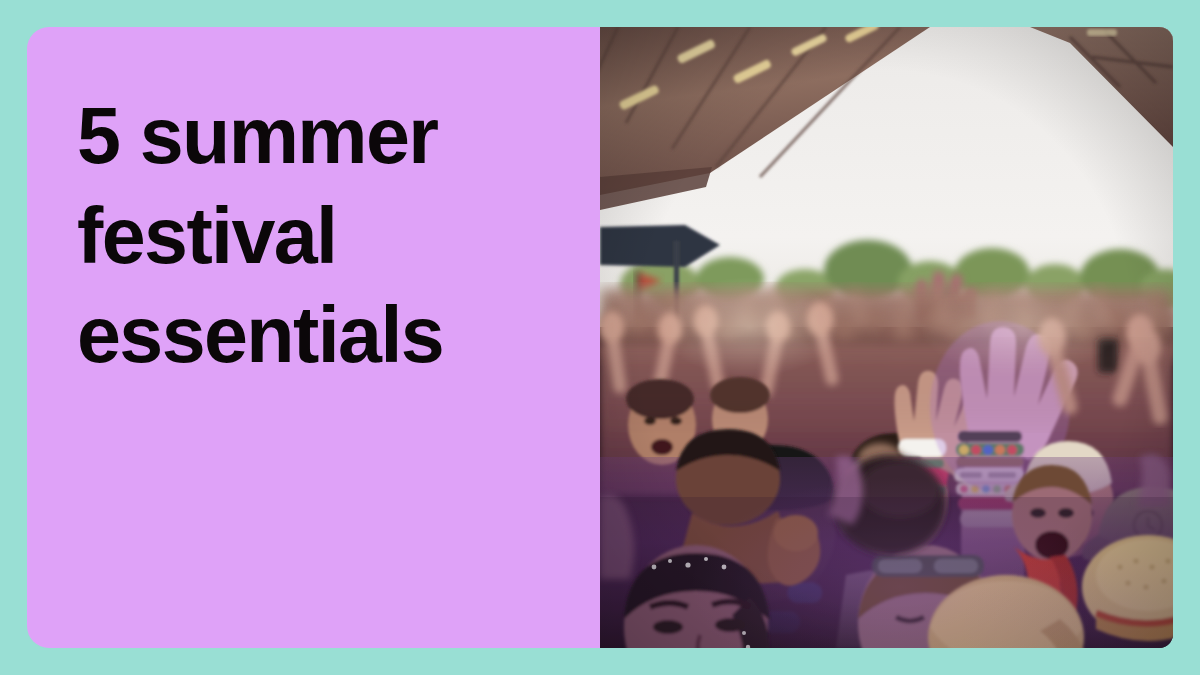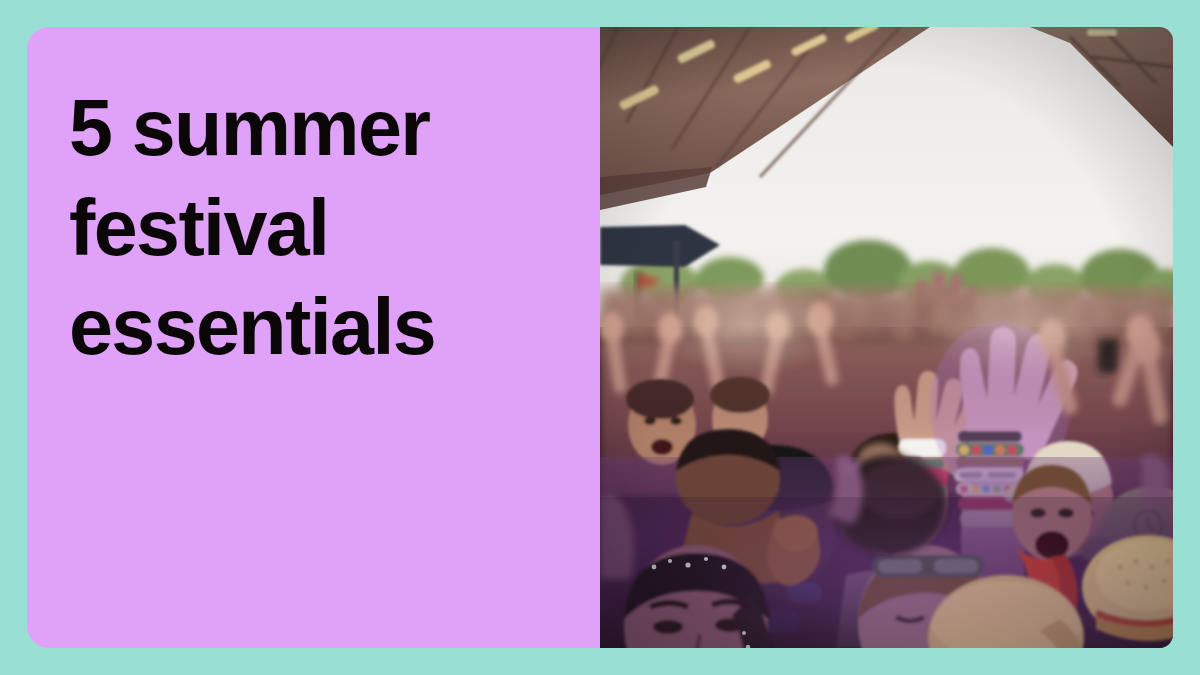--- a/index.html
+++ b/index.html
@@ -31,21 +31,21 @@
     background: #dfa2f8;
     border-radius: 22px 0 0 22px;
     overflow: hidden;
   }
 
   #headline {
     position: absolute;
     left: 38px;
     top: 47px;
     width: 510px;
-    margin: 4px;
+    margin: 12px;
     color: #0b0709;
     font-family: "Liberation Sans", sans-serif;
     font-weight: bold;
     font-size: 79px;
     line-height: 1.26;
     letter-spacing: -1.6px;
     white-space: pre-line;
   }
 
   

